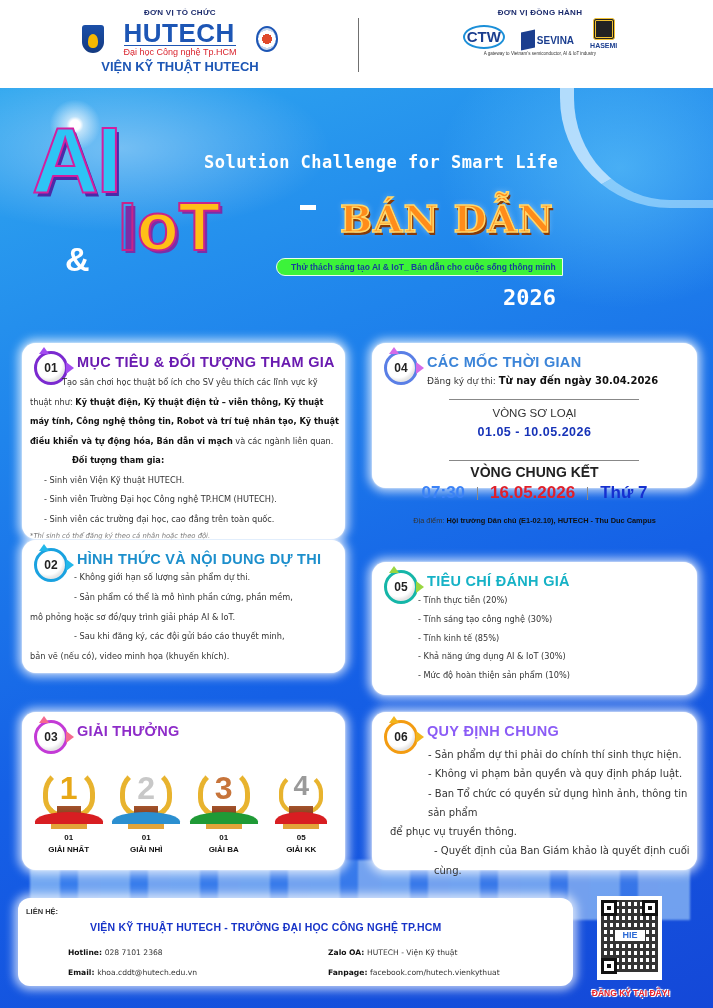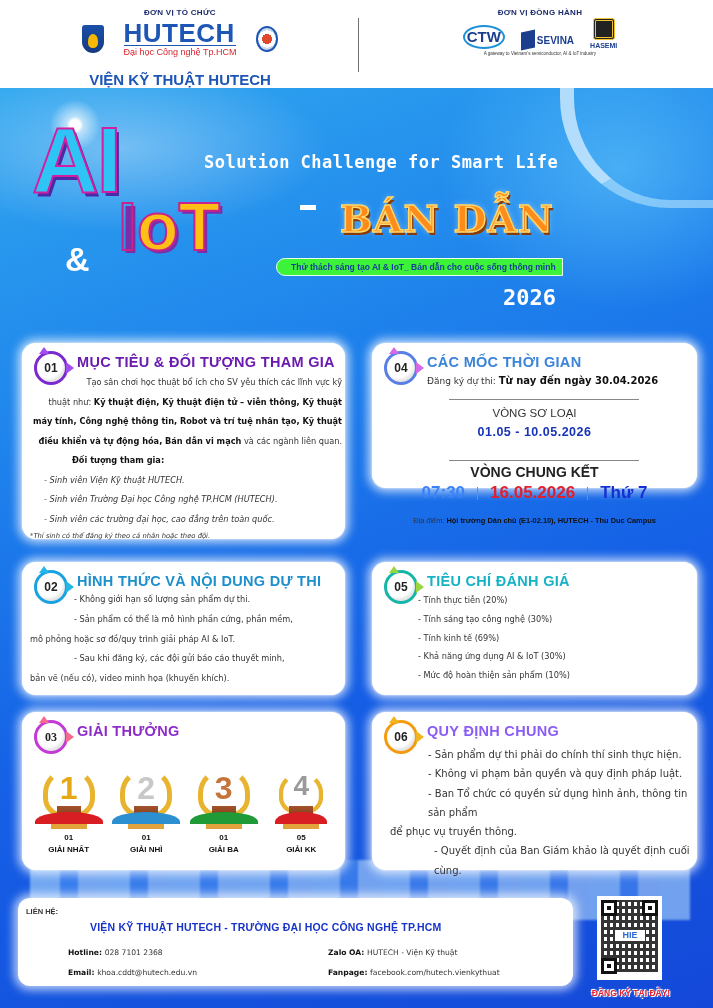--- a/index.html
+++ b/index.html
@@ -39,21 +39,21 @@
   .hutech-sub {
     font-family: "Liberation Sans", sans-serif; font-size: 9px; color: #d9232d;
     border-top: 1px solid #1d56b5; padding-top: 1px;
   }
   .gear-logo {
     width: 22px; height: 26px; border-radius: 50%; border: 2px solid #1d56b5;
     background: radial-gradient(circle, #e04a2c 0 35%, #fff 36% 60%, #c9d8ef 61%);
   }
   .vien-name {
     font-family: "Liberation Sans", sans-serif; font-weight: 700;
-    font-size: 15px; color: #1d56b5; margin-top: 14px;
+    font-size: 13px; color: #1d56b5; margin-top: 2px;
   }
   .divider-v {
     position: absolute; left: 358px; top: 18px; width: 1px; height: 54px; background: #707070;
   }
   .partner-row { display: flex; align-items: flex-end; justify-content: center; gap: 16px; margin-top: 1px; }
   .ctw {
     font-family: "Liberation Sans", sans-serif; font-weight: 700; font-size: 15px; color: #1b3e8f;
     border: 2px solid #1b8fd8; border-radius: 50%; padding: 3px 2px; line-height: 14px;
   }
   .sevina { display: flex; align-items: center; gap: 2px; }
@@ -135,21 +135,21 @@
     font-family: "DejaVu Sans Mono", monospace; font-weight: 700; font-size: 22px; color: #ffffff;
   }
 
   
   .card {
     position: absolute; background: #ffffff; border-radius: 14px;
     box-shadow: 0 0 10px 4px rgba(255,255,255,.7), 0 0 2px rgba(255,255,255,.9);
   }
   .c1 { left: 22px; top: 343px; width: 323px; height: 196px; }
   .c4 { left: 372px; top: 343px; width: 325px; height: 145px; }
-  .c2 { left: 22px; top: 562px; width: 323px; height: 133px; }
+  .c2 { left: 22px; top: 540px; width: 323px; height: 133px; }
   .c5 { left: 372px; top: 562px; width: 325px; height: 133px; }
   .c3 { left: 22px; top: 712px; width: 323px; height: 158px; }
   .c6 { left: 372px; top: 712px; width: 325px; height: 158px; }
 
   .badge {
     position: absolute; left: 12px; top: 8px; width: 34px; height: 34px; border-radius: 50%;
     background: radial-gradient(circle at 40% 35%, #ffffff 0 55%, #e6e6e6 70%);
     border: 3px solid #6d2cc4;
     display: flex; align-items: center; justify-content: center;
     font-family: "Liberation Sans", sans-serif; font-weight: 700; font-size: 12px; color: #222;
@@ -160,42 +160,42 @@
     color: var(--bc);
   }
   .badge::after {
     content: ""; position: absolute; left: 2px; top: -7px;
     border-bottom: 7px solid var(--bc); border-left: 5px solid transparent; border-right: 5px solid transparent;
   }
   .b1 { border-color: #7b2ad0; --bc: #a34bf0; }
   .b4 { border-color: #5a7fe6; --bc: #d46ae8; }
   .b2 { border-color: #1aa2e0; --bc: #23b8ea; }
   .b5 { border-color: #15b6a8; --bc: #9ad640; }
-  .b3 { border-color: #c33ad6; font-family: Liberation Serif, serif; --bc: #f56a8f; }
+  .b3 { border-color: #c33ad6; --bc: #f56a8f; }
   .b6 { border-color: #f39c12; --bc: #f2b51c; }
 
   .card-title {
     position: absolute; left: 55px; top: 11px;
     font-family: "Liberation Sans", sans-serif; font-weight: 700; font-size: 14.5px; letter-spacing: .3px;
     white-space: nowrap;
   }
   .t1 { color: #6a1bb0; }
   .t4 { color: #3b84d8; }
   .t2 { color: #1d8fcc; }
   .t5 { color: #16b2c6; }
   .t3 { color: #8e2cc9; }
   .t6 { color: #8b5cf6; }
 
   .body {
     position: absolute; font-family: "DejaVu Sans", sans-serif; font-size: 8.2px; color: #333; line-height: 19.5px;
   }
   .body b { color: #111; }
-  .indent { text-indent: 32px; text-align: right; }
+  .indent { text-indent: 32px; }
   .c1 .body { left: 8px; top: 30px; width: 312px; }
-  .list-item { padding-left: 14px; font-style: italic; }
+  .list-item { padding-left: 14px; }
   .note { font-style: italic; font-size: 6.8px; color: #333; line-height: 14px; }
   .subhead { padding-left: 42px; font-weight: 700; color: #111; }
 
   .c4 .reg { position: absolute; left: 55px; top: 32px; font-size: 9px; color: #333; }
   .c4 .reg b { font-size: 10px; color: #111; }
   .hr { position: absolute; height: 1px; background: #888; }
   .c4 .hr1 { left: 77px; top: 56px; width: 190px; }
   .c4 .hr2 { left: 77px; top: 117px; width: 190px; }
   .center-line {
     position: absolute; left: 0; width: 100%; text-align: center;
@@ -373,21 +373,21 @@
     <div>bản vẽ (nếu có), video minh họa (khuyến khích).</div>
   </div>
 </div>
 
 <div class="card c5">
   <div class="badge b5">05</div>
   <div class="card-title t5">TIÊU CHÍ ĐÁNH GIÁ</div>
   <div class="body">
     <div>-  Tính thực tiễn (20%)</div>
     <div>-  Tính sáng tạo công nghệ (30%)</div>
-    <div>-  Tính kinh tế (69%)</div>
+    <div>-  Tính kinh tế (85%)</div>
     <div>-  Khả năng ứng dụng AI &amp; IoT (30%)</div>
     <div>-  Mức độ hoàn thiện sản phẩm (10%)</div>
   </div>
 </div>
 
 <div class="card c3">
   <div class="badge b3">03</div>
   <div class="card-title t3">GIẢI THƯỞNG</div>
   <div class="trophies">
     <div class="trophy">

